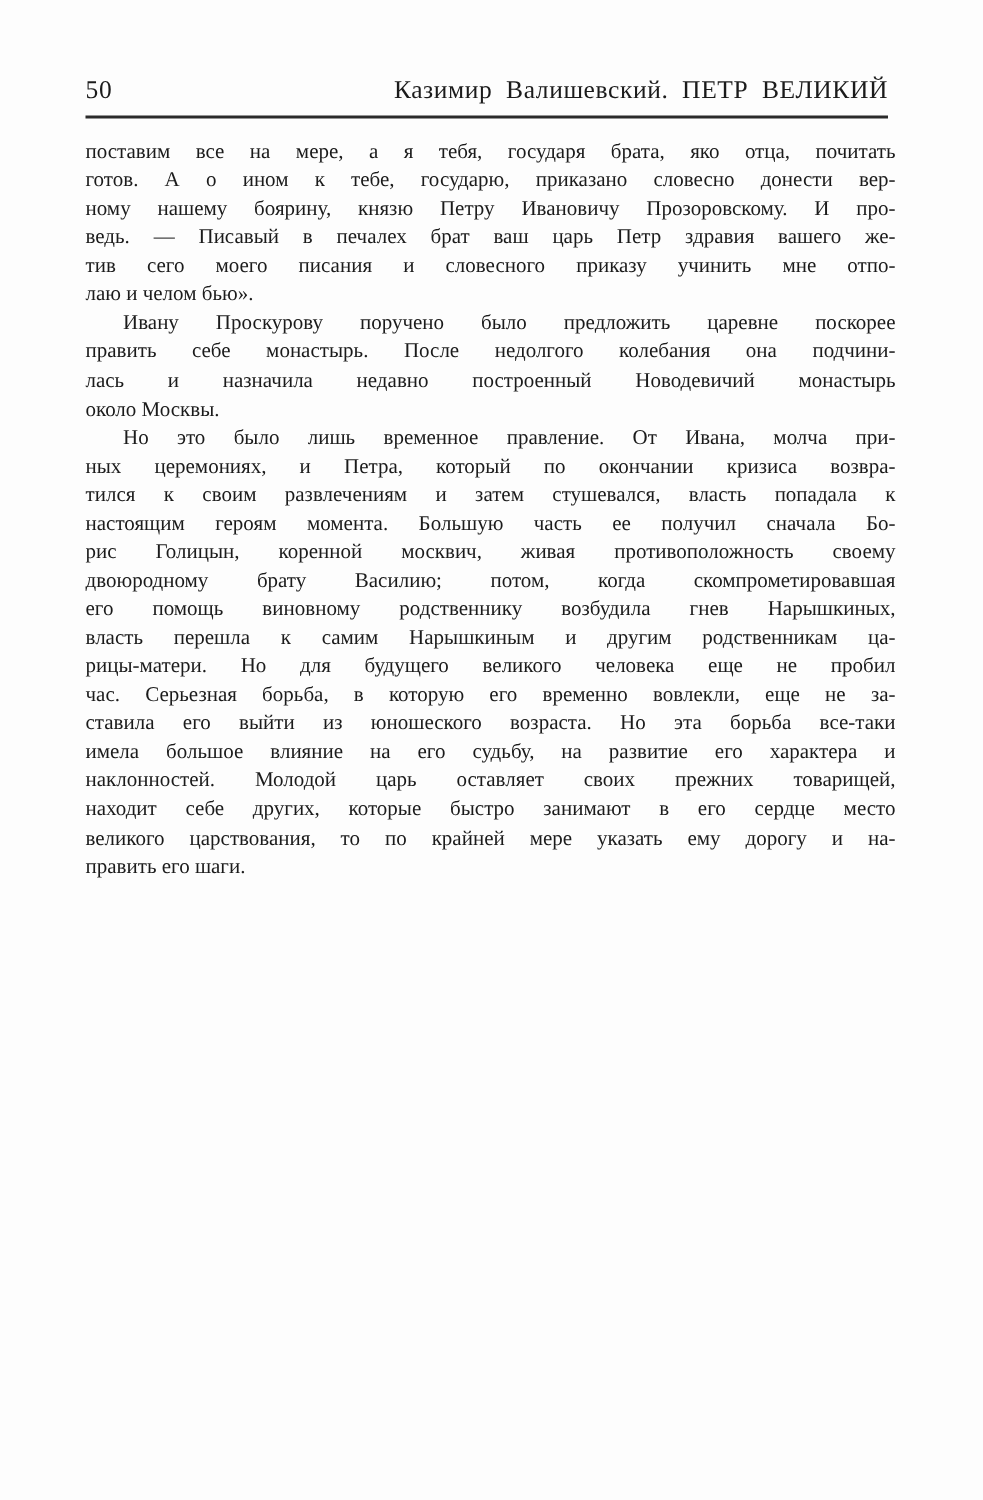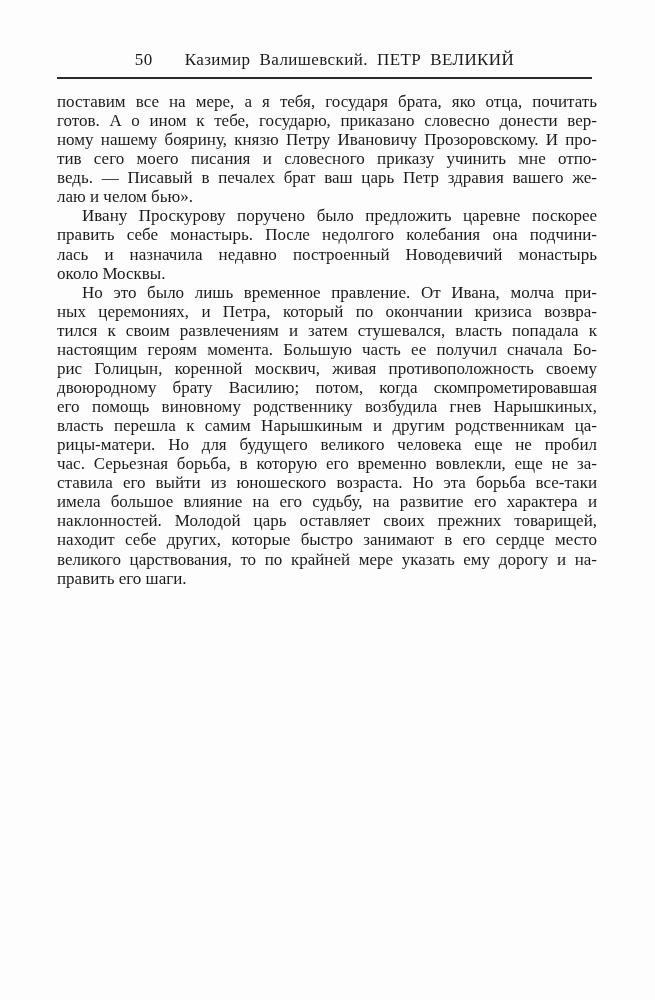--- a/index.html
+++ b/index.html
@@ -19,21 +19,21 @@
   .page {
     position: absolute;
     inset: 0;
   }
   .running-head {
     position: absolute;
     left: 57px;
     top: 49px;
     width: 535px;
     display: flex;
-    justify-content: center;
+    justify-content: space-between;
     align-items: baseline;
     font-size: 17px;
     line-height: 22px;
   }
   .pagenum {
     letter-spacing: 0.5px;
   }
   .running-title {
     letter-spacing: 0.4px;
     word-spacing: 4.5px;
@@ -45,21 +45,21 @@
     top: 77px;
     width: 535px;
     height: 1.6px;
     background: var(--rule);
   }
   .body-text {
     position: absolute;
     left: 57px;
     top: 92px;
     width: 540px;
-    font-size: 17px;
+    font-size: 14px;
     line-height: 19.07px;
   }
   .line {
     text-align: justify;
     text-align-last: justify;
     height: 19.07px;
     overflow: visible;
   }
   .line.indent {
     text-indent: 25px;
@@ -74,22 +74,22 @@
 <div class="page">
   <header class="running-head">
     <span class="pagenum">50</span>
     <span class="running-title">Казимир Валишевский. ПЕТР ВЕЛИКИЙ</span>
   </header>
   <div class="rule"></div>
   <main class="body-text" id="body-text">
       <div class="line">поставим все на мере, а я тебя, государя брата, яко отца, почитать</div>
       <div class="line">готов. А о ином к тебе, государю, приказано словесно донести вер-</div>
       <div class="line">ному нашему боярину, князю Петру Ивановичу Прозоровскому. И про-</div>
+      <div class="line">ведь. — Писавый в печалех брат ваш царь Петр здравия вашего же-</div>
       <div class="line">тив сего моего писания и словесного приказу учинить мне отпо-</div>
-      <div class="line">ведь. — Писавый в печалех брат ваш царь Петр здравия вашего же-</div>
       <div class="line para-end">лаю и челом бью».</div>
       <div class="line indent">Ивану Проскурову поручено было предложить царевне поскорее</div>
       <div class="line">править себе монастырь. После недолгого колебания она подчини-</div>
       <div class="line">лась и назначила недавно построенный Новодевичий монастырь</div>
       <div class="line para-end">около Москвы.</div>
       <div class="line indent">Но это было лишь временное правление. От Ивана, молча при-</div>
       <div class="line">ных церемониях, и Петра, который по окончании кризиса возвра-</div>
       <div class="line">тился к своим развлечениям и затем стушевался, власть попадала к</div>
       <div class="line">настоящим героям момента. Большую часть ее получил сначала Бо-</div>
       <div class="line">рис Голицын, коренной москвич, живая противоположность своему</div>

